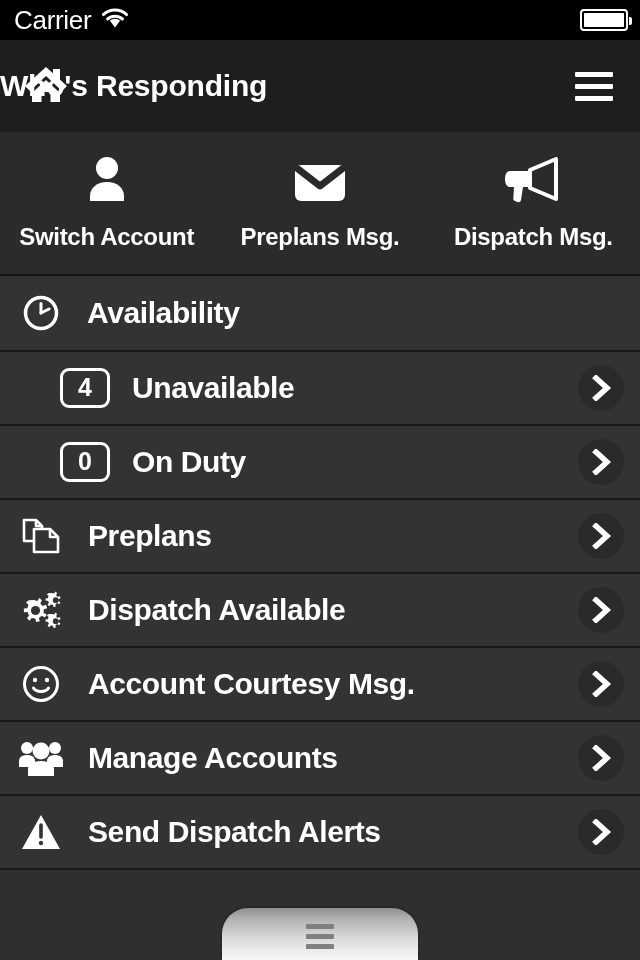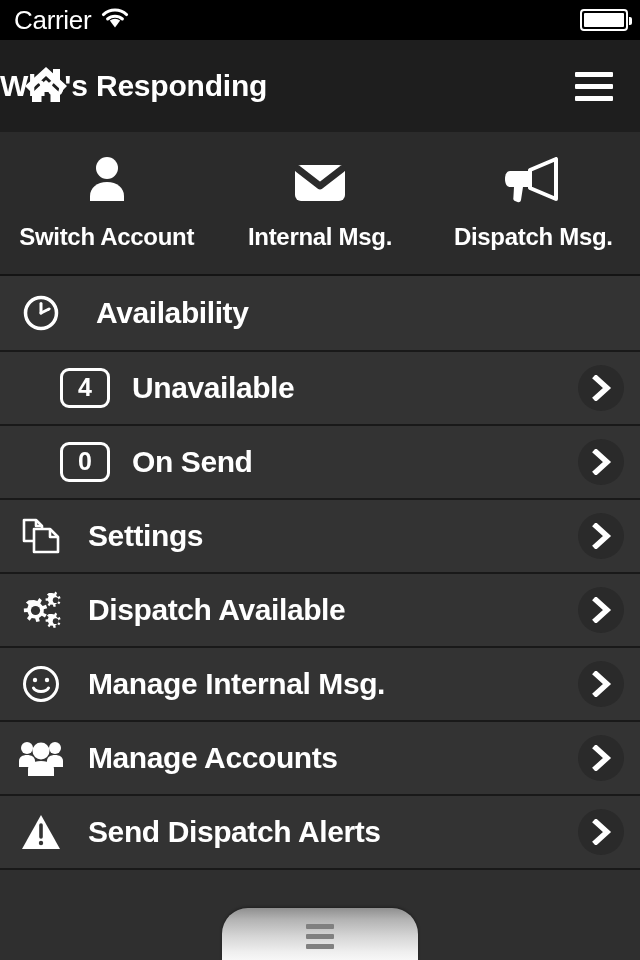--- a/index.html
+++ b/index.html
@@ -203,21 +203,21 @@
   }
   .row .title {
     color: #ffffff;
     font-size: 30px;
     font-weight: bold;
     letter-spacing: -0.4px;
     white-space: nowrap;
     margin-left: 6px;
   }
   .row.header .title {
-    margin-left: 14px;
+    margin-left: 5px;
   }
   .chev {
     position: absolute;
     right: 16px;
     top: 50%;
     transform: translateY(-50%);
     width: 46px;
     height: 46px;
     border-radius: 50%;
     background: #2a2a2a;
@@ -310,21 +310,21 @@
       <span class="label">Switch Account</span>
     </div>
 
     <div class="action">
       <span class="glyph">
         <svg width="54" height="44" viewBox="0 0 54 44">
           <rect x="2" y="6" width="50" height="36" rx="6" fill="#fff"></rect>
           <path d="M5 10 L27 27 L49 10" stroke="#2b2b2b" stroke-width="7" fill="none" stroke-linecap="round" stroke-linejoin="round"></path>
         </svg>
       </span>
-      <span class="label">Internal Msg.</span>
+      <span class="label">Preplans Msg.</span>
     </div>
 
     <div class="action">
       <span class="glyph">
         <svg width="58" height="46" viewBox="0 0 58 46">
           <path d="M6 14 L26 14 L26 30 L6 30 C3 30 1 27 1 22 C1 17 3 14 6 14 Z" fill="#fff"></path>
           <path d="M10 30 L19 30 L17 43 C16.6 45 15 45.5 13.5 45 L11 44 C9.6 43.5 9 42 9.4 40.5 Z" fill="#fff"></path>
           <path d="M26 13 L52 2 L52 42 L26 31 Z" fill="none" stroke="#fff" stroke-width="4" stroke-linejoin="round"></path>
         </svg>
       </span>
@@ -356,38 +356,38 @@
           <path d="M8 3 L19 13 L8 23" stroke="#fff" stroke-width="5.5" fill="none" stroke-linecap="square" stroke-linejoin="miter"></path>
         </svg>
       </div>
     </div>
 
 
     <div class="row">
       <div class="badge-cell">
         <span class="badge">0</span>
       </div>
-      <div class="title">On Send</div>
+      <div class="title">On Duty</div>
       <div class="chev">
         <svg width="26" height="26" viewBox="0 0 26 26">
           <path d="M8 3 L19 13 L8 23" stroke="#fff" stroke-width="5.5" fill="none" stroke-linecap="square"></path>
         </svg>
       </div>
     </div>
 
     <div class="row">
       <div class="icon-cell">
         <svg width="42" height="42" viewBox="0 0 42 42">
           <path d="M4 5 L16 5 L22 11 L22 26 L4 26 Z" fill="none" stroke="#fff" stroke-width="2.6" stroke-linejoin="round"></path>
           <path d="M16 5 L16 11 L22 11" fill="none" stroke="#fff" stroke-width="2.6" stroke-linejoin="round"></path>
           <path d="M14 14 L30 14 L38 22 L38 37 L14 37 Z" fill="#333" stroke="#fff" stroke-width="2.6" stroke-linejoin="round"></path>
           <path d="M30 14 L30 22 L38 22" fill="none" stroke="#fff" stroke-width="2.6" stroke-linejoin="round"></path>
         </svg>
       </div>
-      <div class="title">Settings</div>
+      <div class="title">Preplans</div>
       <div class="chev">
         <svg width="26" height="26" viewBox="0 0 26 26">
           <path d="M8 3 L19 13 L8 23" stroke="#fff" stroke-width="5.5" fill="none" stroke-linecap="square"></path>
         </svg>
       </div>
     </div>
 
     <div class="row">
       <div class="icon-cell">
         <svg width="44" height="42" viewBox="0 0 44 42">
@@ -411,21 +411,21 @@
 
     <div class="row">
       <div class="icon-cell">
         <svg width="40" height="40" viewBox="0 0 40 40">
           <circle cx="20" cy="20" r="16.5" fill="none" stroke="#fff" stroke-width="3"></circle>
           <circle cx="14" cy="16" r="2.2" fill="#fff"></circle>
           <circle cx="26" cy="16" r="2.2" fill="#fff"></circle>
           <path d="M12.5 24 C15 28.5 25 28.5 27.5 24" stroke="#fff" stroke-width="3" fill="none" stroke-linecap="round"></path>
         </svg>
       </div>
-      <div class="title">Manage Internal Msg.</div>
+      <div class="title">Account Courtesy Msg.</div>
       <div class="chev">
         <svg width="26" height="26" viewBox="0 0 26 26">
           <path d="M8 3 L19 13 L8 23" stroke="#fff" stroke-width="5.5" fill="none" stroke-linecap="square"></path>
         </svg>
       </div>
     </div>
 
     <div class="row">
       <div class="icon-cell">
         <svg width="46" height="38" viewBox="0 0 46 38">

